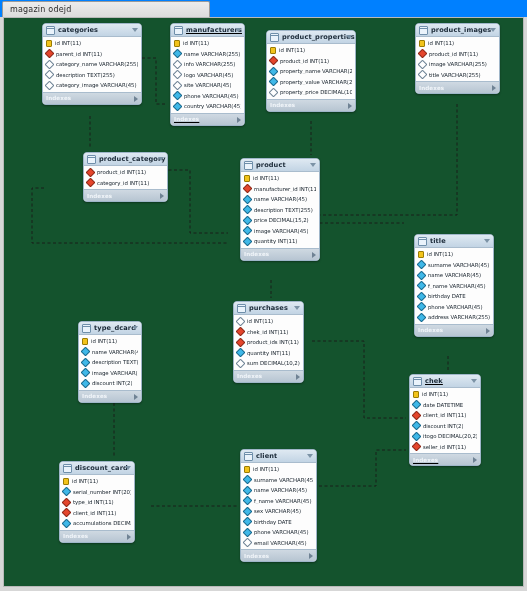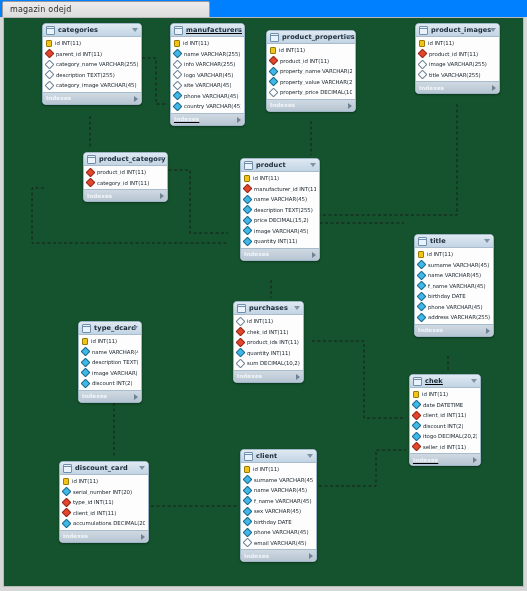--- a/index.html
+++ b/index.html
@@ -533,21 +533,21 @@
           <div class="col">
             <span class="bullet b-null"></span>
             <span class="col-txt">email VARCHAR(45)</span>
           </div>
         </div>
         <div class="tbl-ftr">
           <span class="ftr-txt">Indexes</span>
           <span class="ftr-tri"></span>
         </div>
       </div>
-      <div class="tbl" style="left: 55px; top: 443px; width: 90px;">
+      <div class="tbl" style="left: 55px; top: 443px; width: 76px;">
         <div class="tbl-hdr">
           <span class="tbl-ico"></span>
           <span class="tbl-name">discount_card</span>
           <span class="tbl-caret"></span>
         </div>
         <div class="cols">
           <div class="col">
             <span class="bullet b-pk"></span>
             <span class="col-txt">id INT(11)</span>
           </div>

